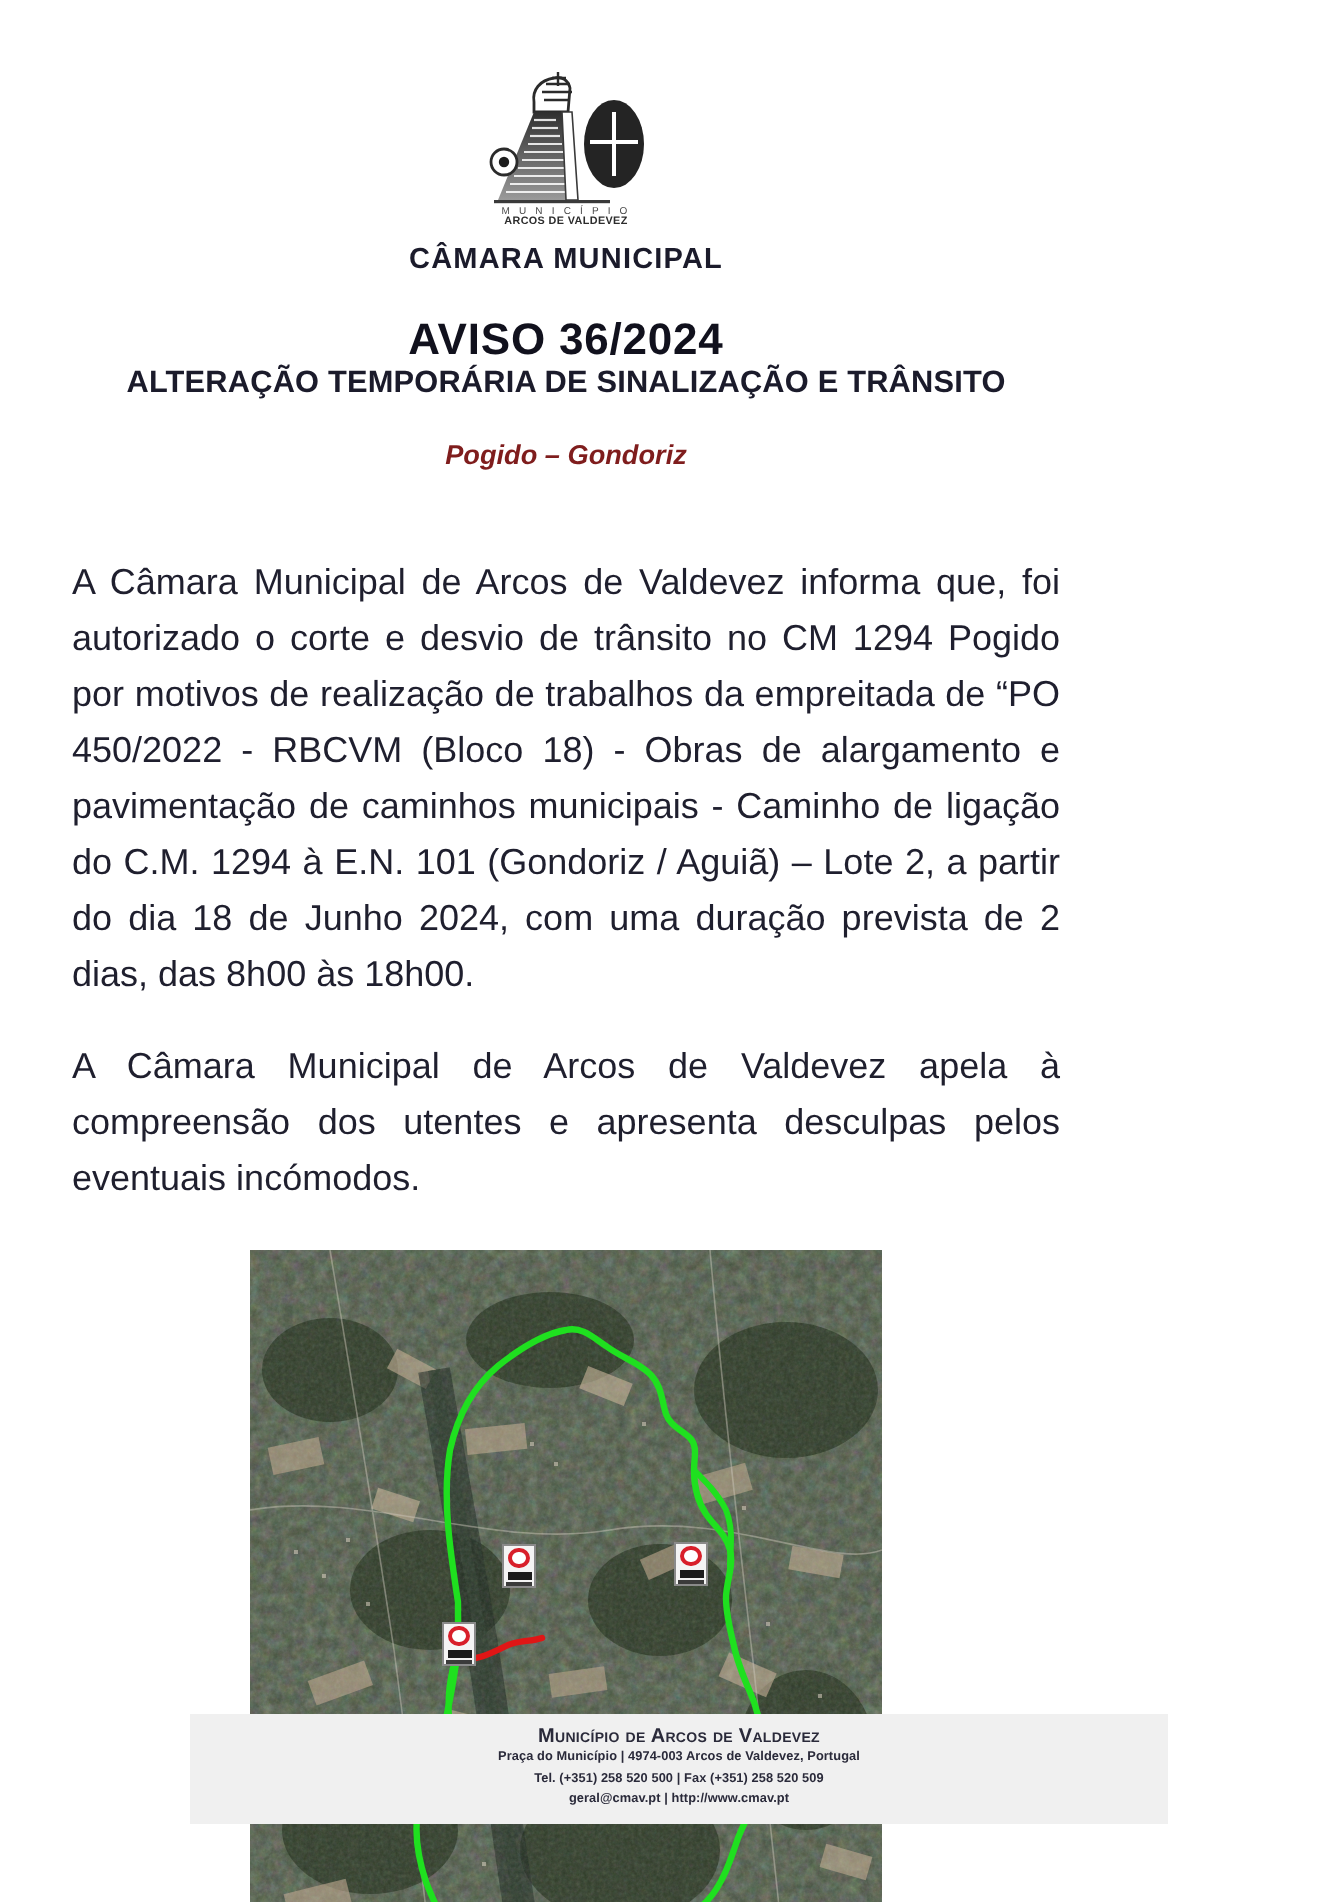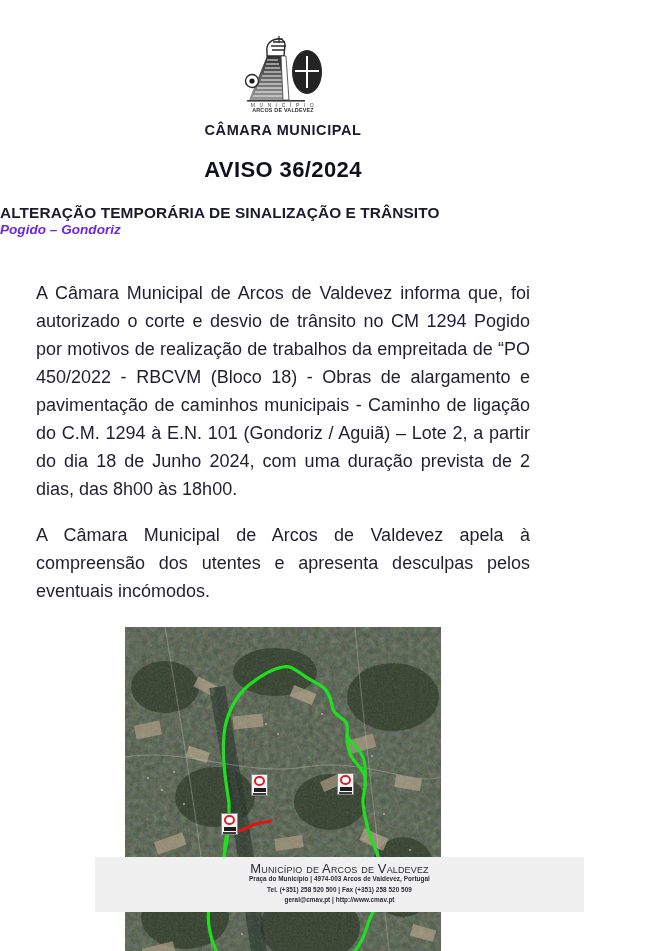--- a/index.html
+++ b/index.html
@@ -46,31 +46,33 @@
   }
   .aviso {
     text-align: center;
     font-size: 22px;
     font-weight: bold;
     letter-spacing: 0.4px;
     color: #11111d;
     margin-top: 19px;
   }
   .subtitle {
+    text-align: center;
     font-size: 15.4px;
     font-weight: bold;
     letter-spacing: 0.1px;
     color: #1b1b2b;
-    margin-top: 21px;
   }
   .place {
+    text-align: center;
     font-size: 13.6px;
     font-weight: bold;
     font-style: italic;
-    color: #6d28d9;
+    color: #7f1d1d;
+    margin-top: 19px;
   }
 
   
   .body-wrap {
     margin: 0 auto;
     width: 494px;
     padding-top: 24px;
   }
   .para {
     font-size: 18px;
@@ -148,23 +150,23 @@
     justify-content: center;
   }
   .footer-line {
     font-size: 6.4px;
     line-height: 10.4px;
     color: #2a2a3a;
     text-align: center;
     letter-spacing: 0.05px;
   }
   .footer-line.title {
-    font-weight: normal;
+    font-weight: bold;
     font-variant: small-caps;
-    font-size: 13px;
+    font-size: 10px;
     letter-spacing: 0.15px;
     text-align: right;
   }
   .footer-line.bold {
     font-weight: bold;
   }
 </style>
 </head>
 <body>
 

